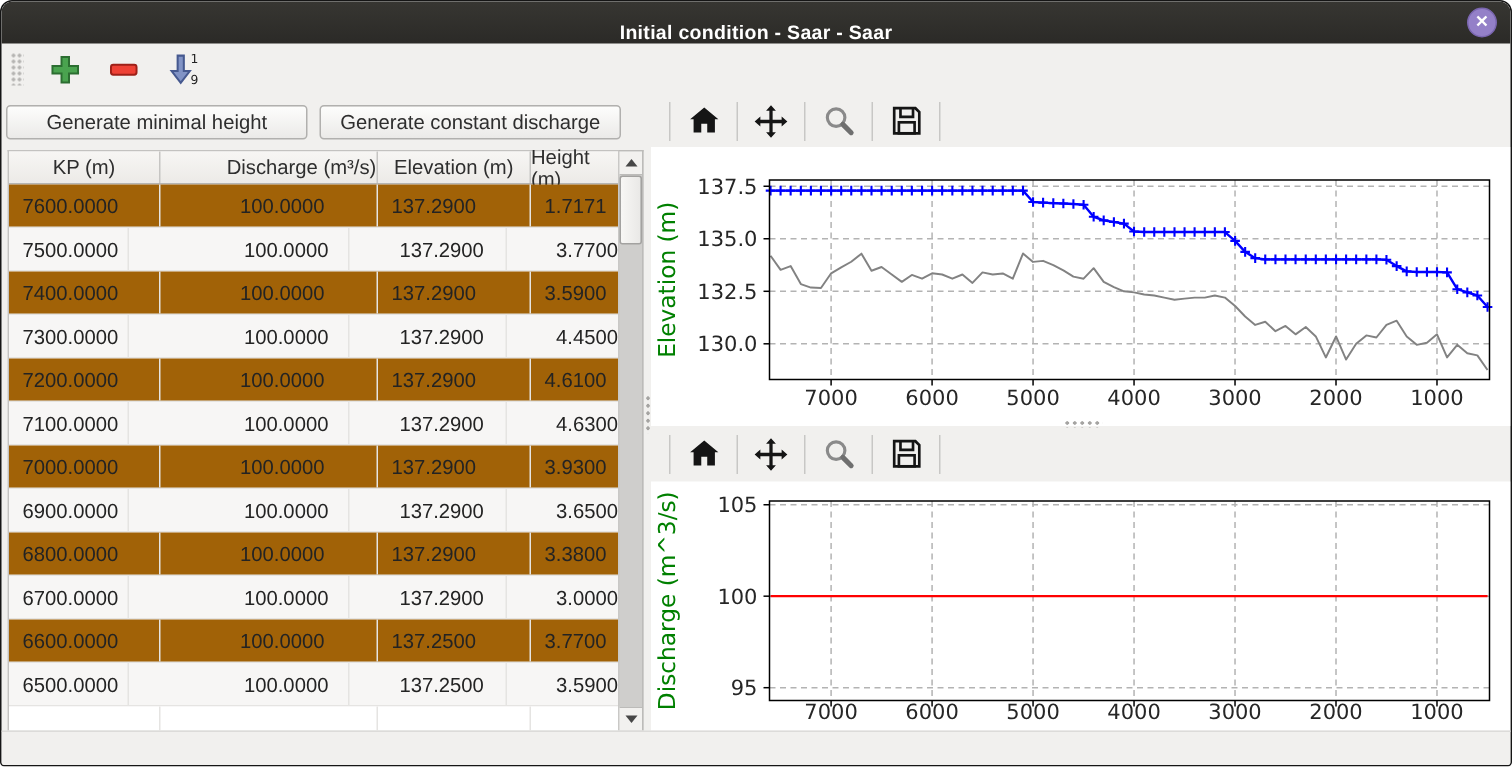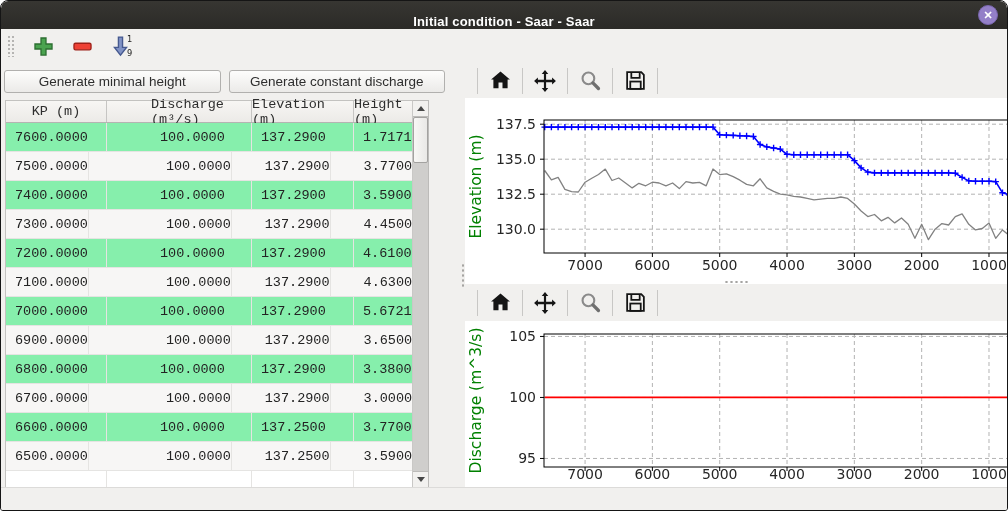--- a/index.html
+++ b/index.html
@@ -13,40 +13,40 @@
   .close-btn{position:absolute;right:9px;top:4px;width:20px;height:20px;border-radius:50%;
     background:#9480c8;border:1px solid #7a66af;display:flex;align-items:center;justify-content:center;padding:0;}
   .close-x{color:#fff;font-size:11px;font-weight:bold;line-height:1;}
   
   .main-toolbar{height:34px;display:flex;align-items:center;gap:16px;padding-left:6px;}
   .tb-handle{width:9px;height:22px;background:radial-gradient(circle,#b5b4b2 1px,transparent 1.4px);
     background-size:4px 4px;}
   .tb-btn{background:transparent;border:none;padding:1px;display:flex;align-items:center;}
   
   .content{height:425px;display:flex;}
-  .left-pane{width:428px;flex:none;position:relative;padding-left:31px;}
+  .left-pane{width:428px;flex:none;position:relative;}
   .pane-splitter{width:5px;flex:none;position:relative;}
   .dots-v{position:absolute;top:200px;left:1px;width:4px;height:26px;
     background:radial-gradient(circle,#a5a4a2 1px,transparent 1.3px);background-size:4px 5px;}
   .right-pane{flex:1;position:relative;}
   
   .btn-row{position:absolute;top:7px;left:3px;right:15px;display:flex;gap:8px;}
   .gen-btn{flex:1;height:23px;background:linear-gradient(#fdfdfc,#ebeae8);border:1px solid #b1b0ae;
     border-radius:3px;font-family:"Liberation Sans",sans-serif;font-size:13.5px;color:#2e2e2e;padding:0;}
   
-  .table-outer{position:absolute;top:37px;left:4px;width:510px;bottom:0;display:flex;font-family:Liberation Mono, monospace;}
+  .table-outer{position:absolute;top:37px;left:4px;width:510px;bottom:0;display:flex;}
   .table{width:407px;border:1px solid #c3c2c0;border-right:none;box-sizing:border-box;background:#ffffff;
     display:flex;flex-direction:column;}
   .thead{display:flex;height:21px;flex:none;background:linear-gradient(#f7f6f4,#eceae7);
     border-bottom:1px solid #b5b4b2;}
   .th{font-size:13.5px;color:#2e2e2e;display:flex;align-items:center;justify-content:center;
     border-right:1px solid #c6c5c3;box-sizing:border-box;}
   .th:last-child{border-right:none;}
   .c0{width:101px;}.c1{width:101px;margin-left:44px;}.c2{width:102px;}.c3{width:103px;flex:1;}
-  .trow{display:flex;height:29px;flex:none;border-bottom:1px solid #e5e4e2;box-sizing:border-box;background:#86efac;}
+  .trow{display:flex;height:29px;flex:none;border-bottom:1px solid #e5e4e2;box-sizing:border-box;background:#a16207;}
   .trow.alt{background:#f7f6f5;gap:24px;}
   .td{font-size:13.5px;color:#232323;display:flex;align-items:center;padding-left:9px;
     border-right:1px solid #e5e4e2;box-sizing:border-box;}
   .td:last-child{border-right:none;}
   .filler{flex:1;display:flex;background:#ffffff;}
   .filler div{border-right:1px solid #e5e4e2;box-sizing:border-box;}
   .filler div:last-child{border-right:none;}
   
   .vscroll{width:17px;display:flex;flex-direction:column;border:1px solid #bcbbb9;border-left:1px solid #c9c8c6;
     box-sizing:border-box;background:#cfcecc;}
@@ -156,21 +156,21 @@
               <div class="trow alt">
                 <div class="td c0">7100.0000</div>
                 <div class="td c1">100.0000</div>
                 <div class="td c2">137.2900</div>
                 <div class="td c3">4.6300</div>
               </div>
               <div class="trow">
                 <div class="td c0">7000.0000</div>
                 <div class="td c1">100.0000</div>
                 <div class="td c2">137.2900</div>
-                <div class="td c3">5.6721</div>
+                <div class="td c3">3.9300</div>
               </div>
               <div class="trow alt">
                 <div class="td c0">6900.0000</div>
                 <div class="td c1">100.0000</div>
                 <div class="td c2">137.2900</div>
                 <div class="td c3">3.6500</div>
               </div>
               <div class="trow">
                 <div class="td c0">6800.0000</div>
                 <div class="td c1">100.0000</div>

